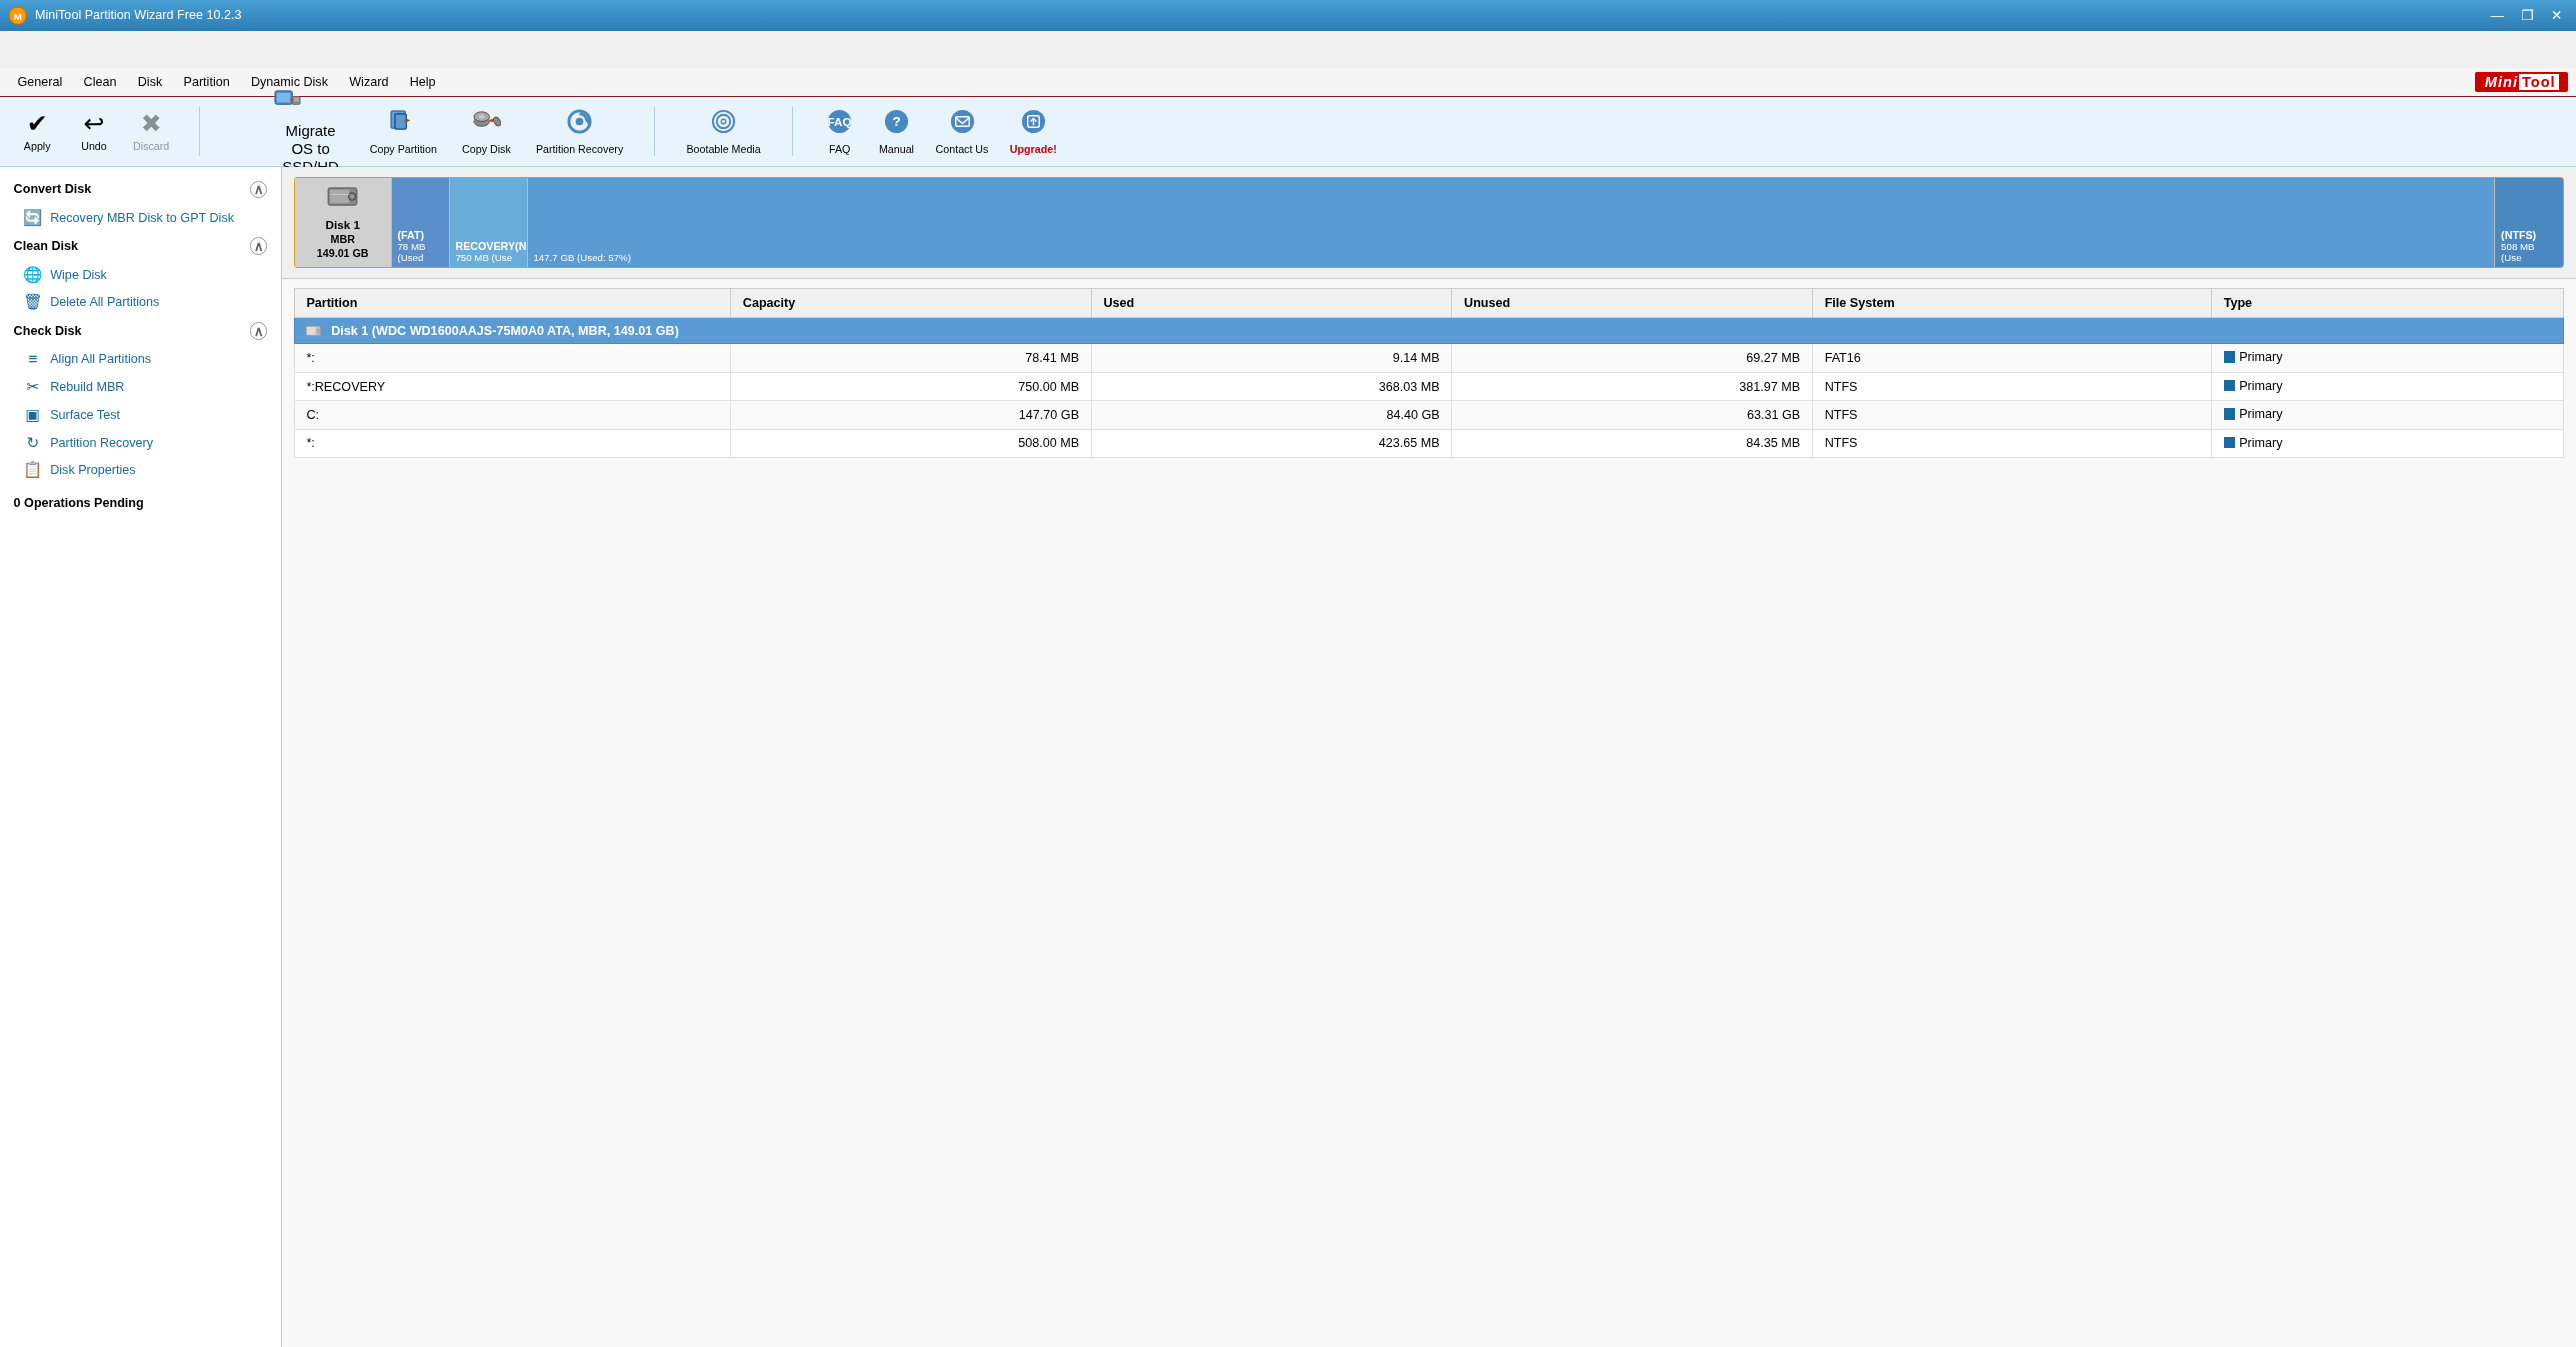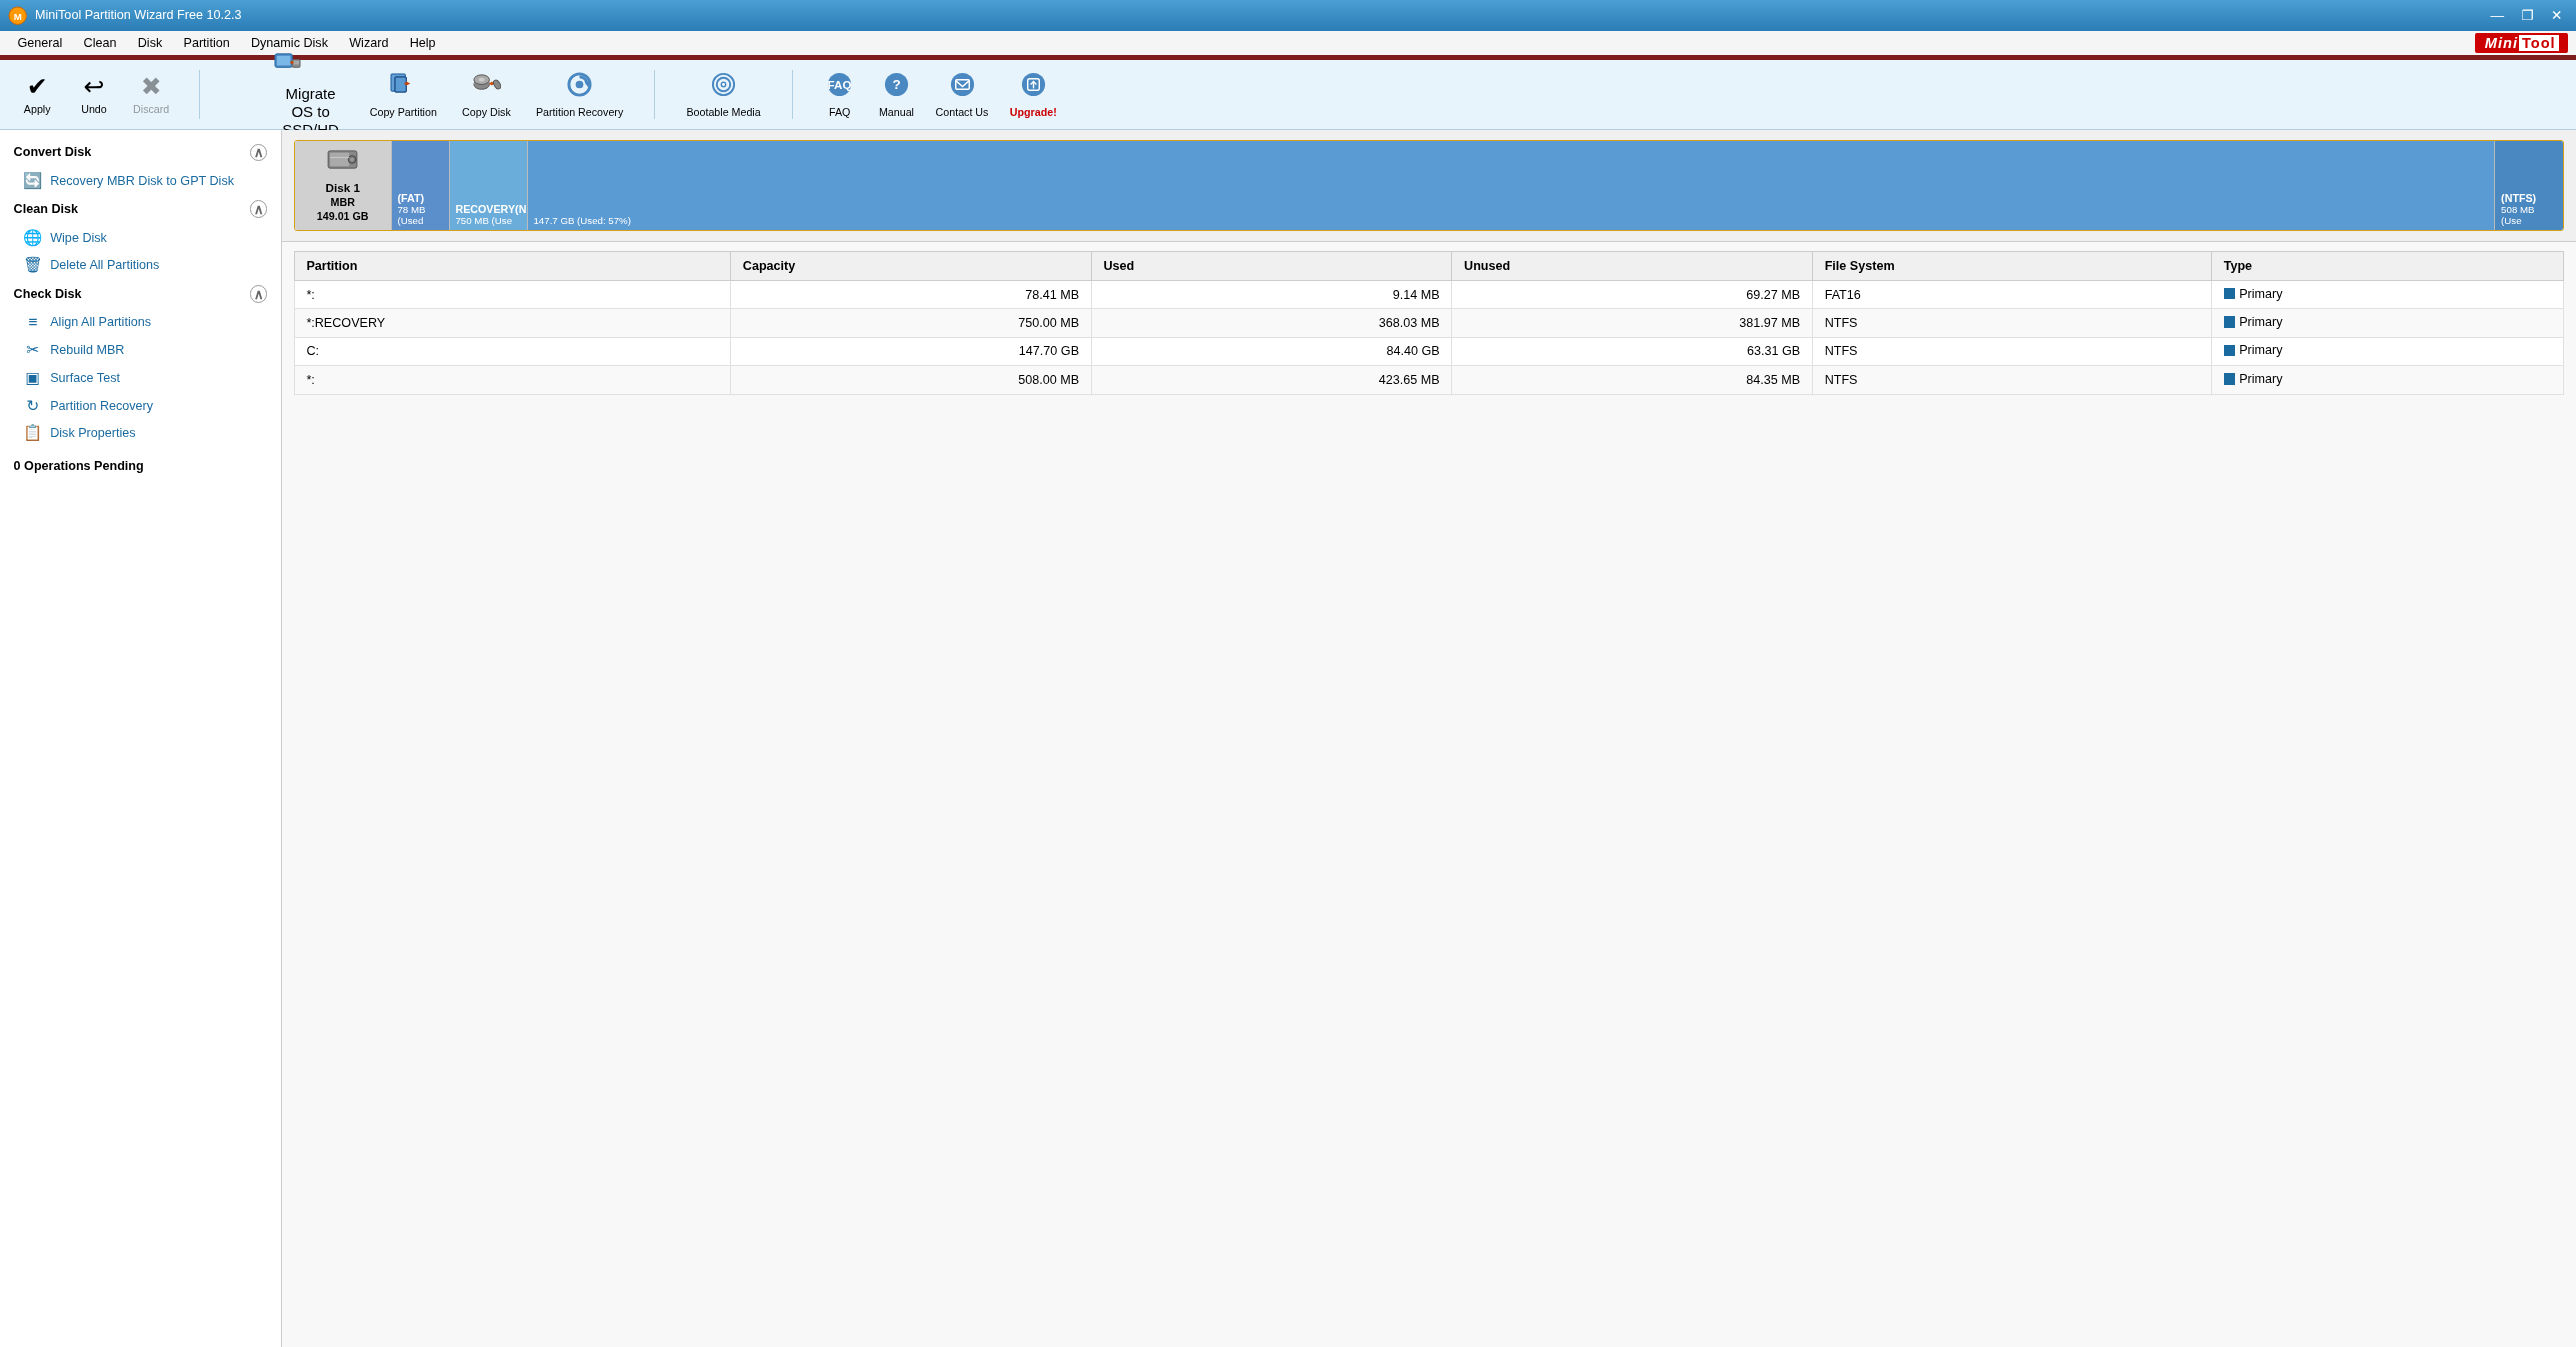--- a/index.html
+++ b/index.html
@@ -20,26 +20,27 @@
     .title-bar-title { font-size: 12.6px; font-weight: normal; }
     .title-bar-controls { display: flex; gap: 5.8px; }
     .title-bar-btn {
       background: none; border: none; color: white; font-size: 13.6px;
       cursor: pointer; padding: 0 5.8px; line-height: 1;
     }
 
     
     .menu-bar {
       background: #f5f5f5;
-      border-bottom: 5px solid #7f1d1d;
+      border-bottom: 1px solid #7f1d1d;
       display: flex;
       align-items: center;
       justify-content: space-between;
       padding: 2.9px 7.8px;
       height: 29px;
+      margin-top: 37px;
     }
     .menu-items { display: flex; gap: 1.9px; }
     .menu-item {
       padding: 2.9px 9.7px;
       cursor: pointer;
       border-radius: 2.9px;
       font-size: 12.6px;
     }
     .brand-logo {
       background: #cc0000;
@@ -463,20 +464,32 @@
           <tr>
             <th>Partition</th>
             <th>Capacity</th>
             <th>Used</th>
             <th>Unused</th>
             <th>File System</th>
             <th>Type</th>
           </tr>
         </thead>
         <tbody>
+          <tr class="disk-row-header">
+            <td colspan="6">
+              <span style="margin-right:5.8px;">
+                <svg width="15.6" height="11.7" viewBox="0 0 16 12" style="vertical-align:middle;">
+                  <rect x="0" y="1" width="15" height="10" rx="1" fill="#bbb" stroke="#888" stroke-width="0.5"></rect>
+                  <rect x="1" y="2" width="9" height="8" rx="0.5" fill="#ddd"></rect>
+                  <circle cx="13" cy="6" r="2" fill="#aaa"></circle>
+                </svg>
+              </span>
+              <span><strong>Disk 1</strong> (WDC WD1600AAJS-75M0A0 ATA, MBR, 149.01 GB)</span>
+            </td>
+          </tr>
           <tr class="partition-row">
             <td>*:</td>
             <td class="right-align">78.41 MB</td>
             <td class="right-align">9.14 MB</td>
             <td class="right-align">69.27 MB</td>
             <td>FAT16</td>
             <td><span class="primary-badge"><span class="primary-square"></span> Primary</span></td>
           </tr>
           <tr class="partition-row">
             <td>*:RECOVERY</td>

